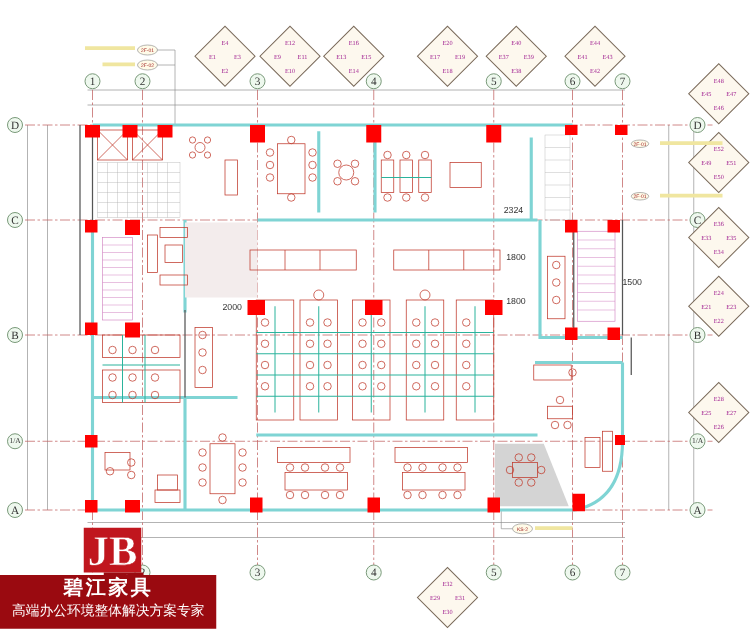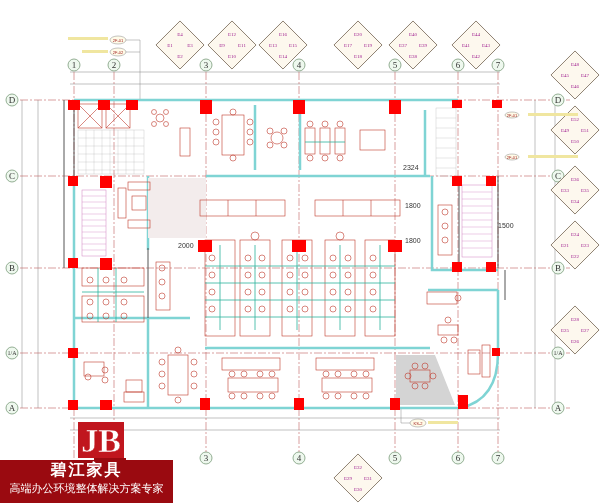--- a/index.html
+++ b/index.html
@@ -4,21 +4,21 @@
 <style>
   html,body{margin:0;padding:0;background:#fff;}
   body{width:600px;height:503px;position:relative;overflow:hidden;font-family:"Liberation Sans",sans-serif;}
   #plan{position:absolute;left:0;top:0;width:600px;height:503px;}
   .bubble text{font-family:"Liberation Serif",serif;}
   .dim{font-family:"Liberation Sans",sans-serif;font-size:7px;fill:#333;}
   .lbl{font-family:"Liberation Sans",sans-serif;font-size:5px;fill:#d9c84a;}
   .brand{position:absolute;left:0;top:460px;width:173px;height:43px;background:#9a0a10;color:#fff;text-align:center;}
   .brand .cn{font-family:"DejaVu Sans",sans-serif;font-weight:bold;font-size:16px;line-height:20px;letter-spacing:2px;}
   .brand .slogan{font-family:"DejaVu Sans",sans-serif;font-size:11px;line-height:18px;}
-  .logo{position:absolute;left:76px;top:422px;width:50px;height:46px;}
+  .logo{position:absolute;left:65px;top:422px;width:50px;height:46px;}
 </style>
 </head>
 <body>
 
 <svg id="plan" viewBox="0 0 600 503" xmlns="http://www.w3.org/2000/svg">
 
   <g stroke="#999" stroke-width="0.6">
     <line x1="70" y1="72" x2="500" y2="72"></line>
     <line x1="70" y1="84" x2="500" y2="84"></line>
     <line x1="70" y1="418" x2="500" y2="418"></line>

